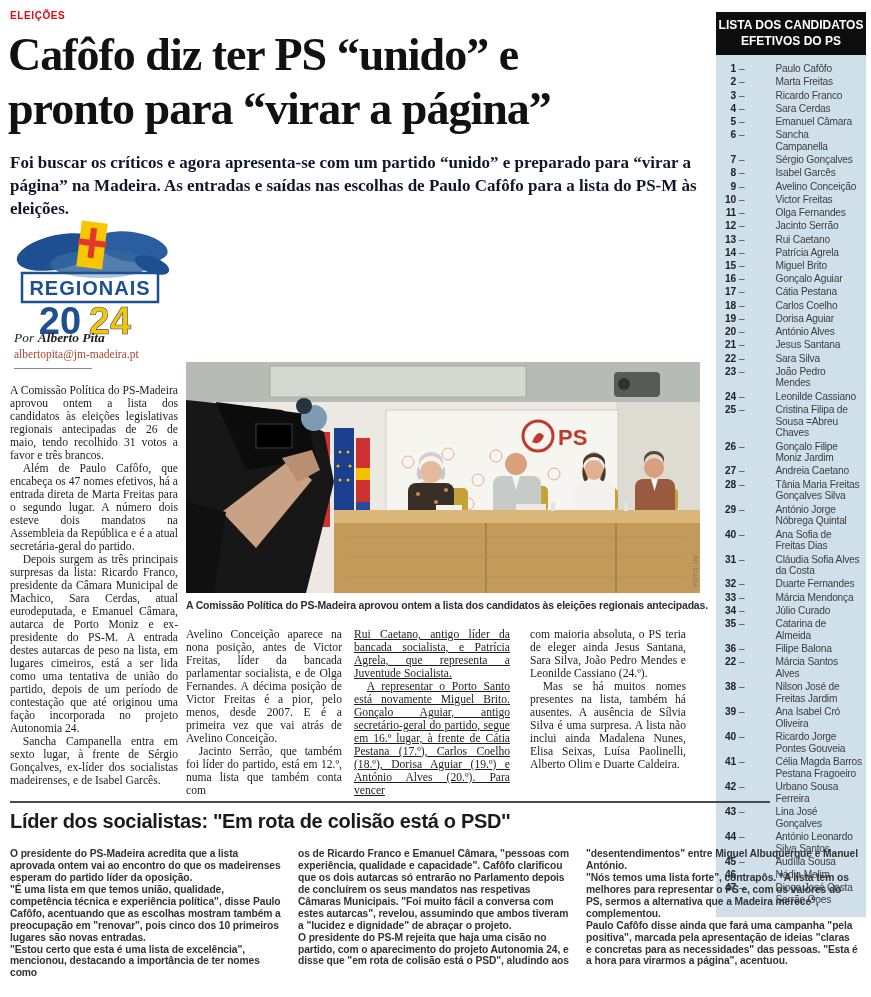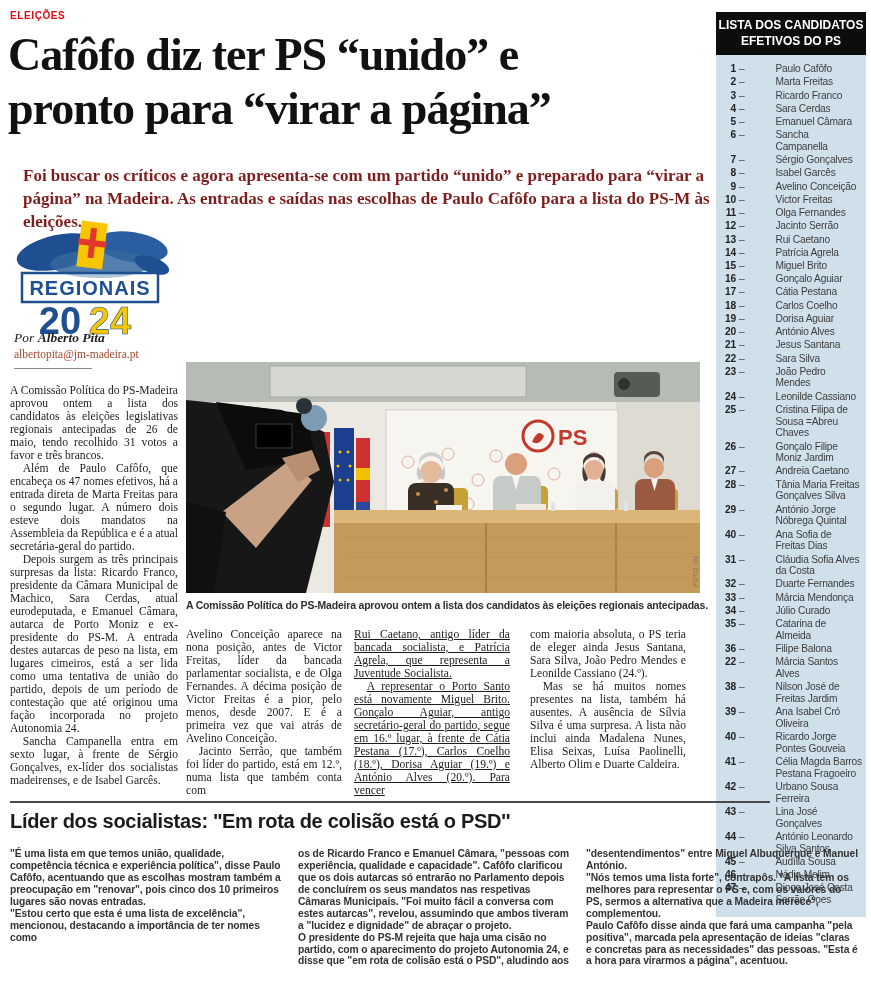--- a/index.html
+++ b/index.html
@@ -3,22 +3,22 @@
 <meta charset="utf-8">
 <style>
   html,body{margin:0;padding:0;background:#ffffff;}
   #page{position:relative;width:871px;height:997px;background:#fff;overflow:hidden;
         font-family:"Liberation Serif", serif;color:#1a1a1a;}
   .category{position:absolute;left:10px;top:10px;font-family:"Liberation Sans",sans-serif;
         font-weight:bold;font-size:10px;letter-spacing:.6px;color:#e30613;}
   .headline{position:absolute;left:8px;top:28px;width:700px;margin:0;
         font-size:46px;line-height:1.17;font-weight:bold;color:#111;letter-spacing:-1px;}
   .headline span{display:block;}
-  .deck{position:absolute;left:10px;top:152px;width:696px;margin:13px;
-        font-size:17px;line-height:1.35;font-weight:bold;color:#7f1d1d;}
+  .deck{position:absolute;left:10px;top:152px;width:696px;margin:0;
+        font-size:17px;line-height:1.35;font-weight:bold;color:#0f172a;}
   
   .logo{position:absolute;left:12px;top:220px;width:162px;height:122px;}
   .byline{position:absolute;left:14px;top:330px;font-style:italic;font-size:13.5px;color:#222;}
   .byline b{font-weight:bold;}
   .email{position:absolute;left:14px;top:348px;font-size:11.5px;color:#a4462f;}
   .rule-byline{position:absolute;left:14px;top:368px;width:78px;height:1px;background:#8a8a8a;}
   
   .col{position:absolute;text-align:justify;font-size:11.6px;line-height:1.12;color:#1c1c1c;}
   .col p{margin:0;text-indent:1.1em;}
   .col p:first-child{text-indent:0;}
@@ -467,20 +467,21 @@
           <span class="dash">–</span>
           <span class="cname">Diogo José Costa Serrão Goes</span>
         </div>
       </div>
   </aside>
 
   <div class="bottom-rule"></div>
   <h2 class="bottom-headline">Líder dos socialistas: ''Em rota de colisão está o PSD''</h2>
   <div class="bottom-cols">
     <div class="bcol">
+        <p>O presidente do PS-Madeira acredita que a lista aprovada ontem vai ao encontro do que os madeirenses esperam do partido líder da oposição.</p>
         <p>"É uma lista em que temos união, qualidade, competência técnica e experiência política", disse Paulo Cafôfo, acentuando que as escolhas mostram também a preocupação em "renovar", pois cinco dos 10 primeiros lugares são novas entradas.</p>
         <p>"Estou certo que esta é uma lista de excelência", mencionou, destacando a importância de ter nomes como</p>
       </div>
     <div class="bcol">
         <p>os de Ricardo Franco e Emanuel Câmara, "pessoas com experiência, qualidade e capacidade". Cafôfo clarificou que os dois autarcas só entrarão no Parlamento depois de concluírem os seus mandatos nas respetivas Câmaras Municipais. "Foi muito fácil a conversa com estes autarcas", revelou, assumindo que ambos tiveram a "lucidez e dignidade" de abraçar o projeto.</p>
         <p>O presidente do PS-M rejeita que haja uma cisão no partido, com o aparecimento do projeto Autonomia 24, e disse que "em rota de colisão está o PSD", aludindo aos</p>
       </div>
     <div class="bcol">
         <p>"desentendimentos" entre Miguel Albuquerque e Manuel António.</p>
         <p>"Nós temos uma lista forte", contrapôs. "A lista tem os melhores para representar o PS e, com os valores do PS, sermos a alternativa que a Madeira merece", complementou.</p>

